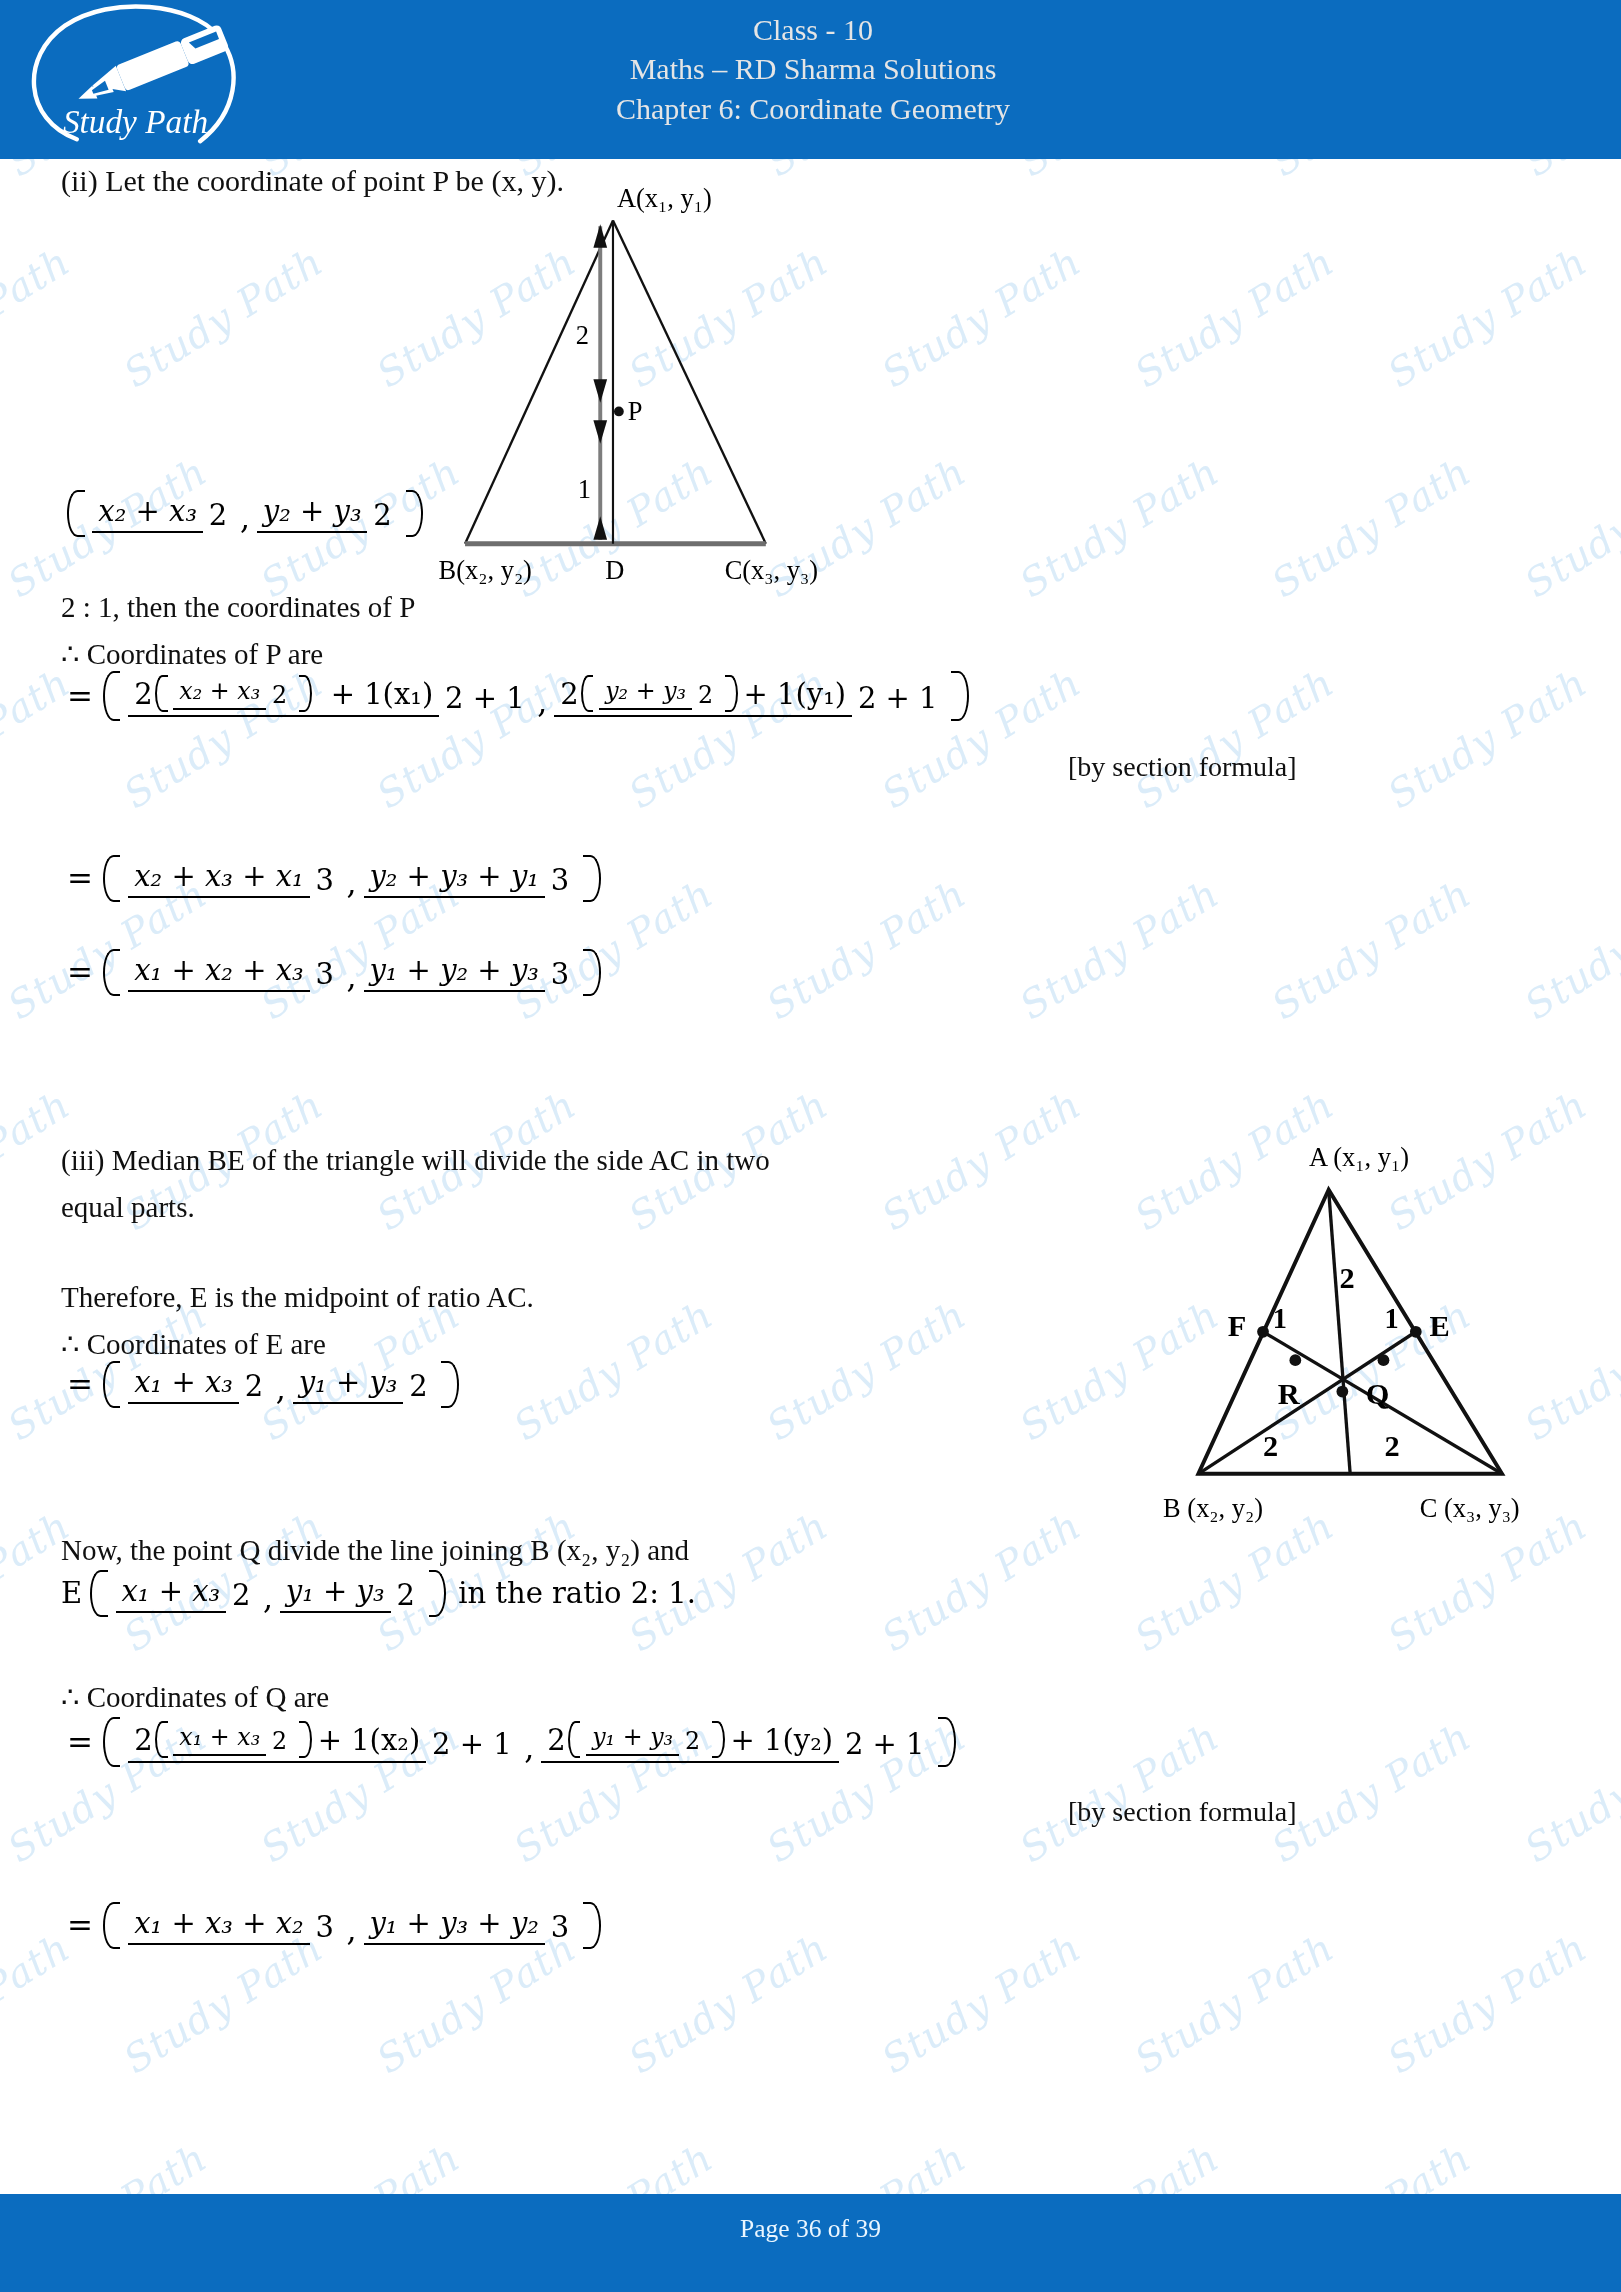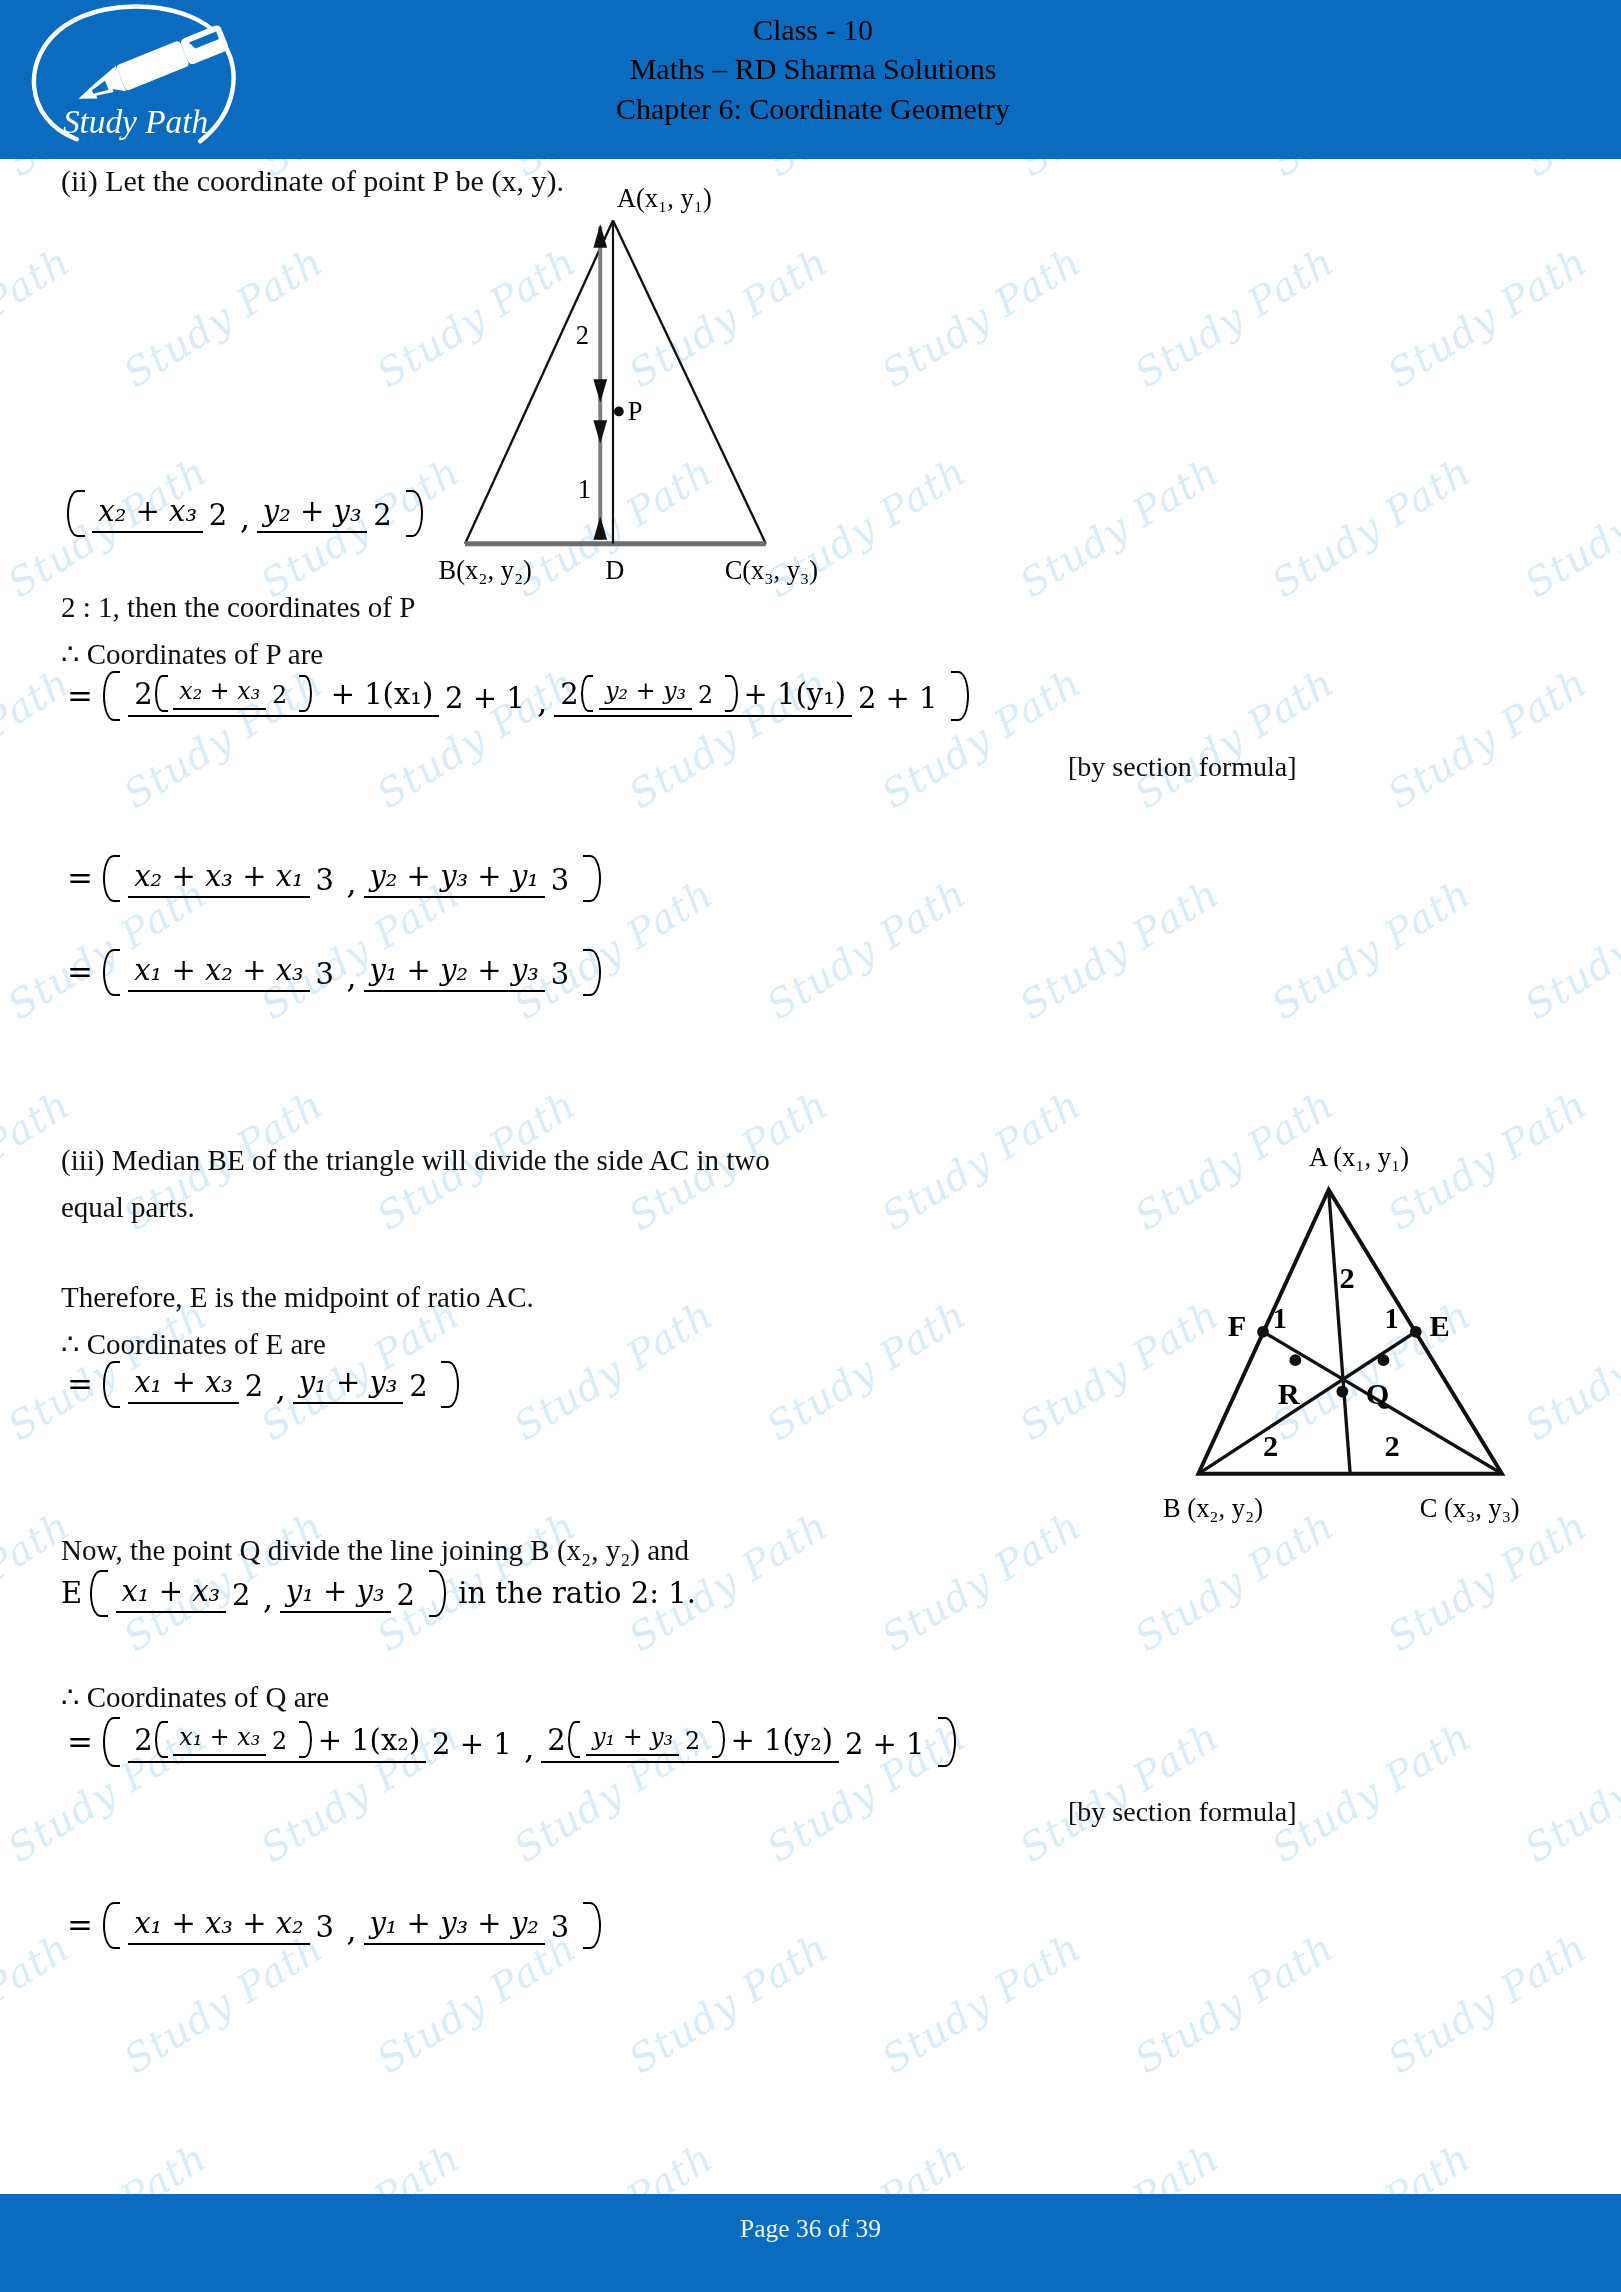--- a/index.html
+++ b/index.html
@@ -53,21 +53,21 @@
   #logo {
     position: absolute;
     left: 17.6px; top: 3.9px;
     width: 235px; height: 149px;
   }
   #header-titles {
     position: absolute;
     left: 274px; top: 5.9px;
     width: 1078px;
     text-align: center;
-    color: #000000;
+    color: #e5e5e5;
     font-family: "Liberation Serif", serif;
   }
   .hdr-line {
     line-height: 1.32;
     font-size: 29px;
     white-space: nowrap;
   }
   .hdr-line.l1 { font-size: 30px; padding-top: 3.9px; }
   .hdr-line.l2 { font-size: 30px; }
   .hdr-line.l3 { font-size: 30px; }

